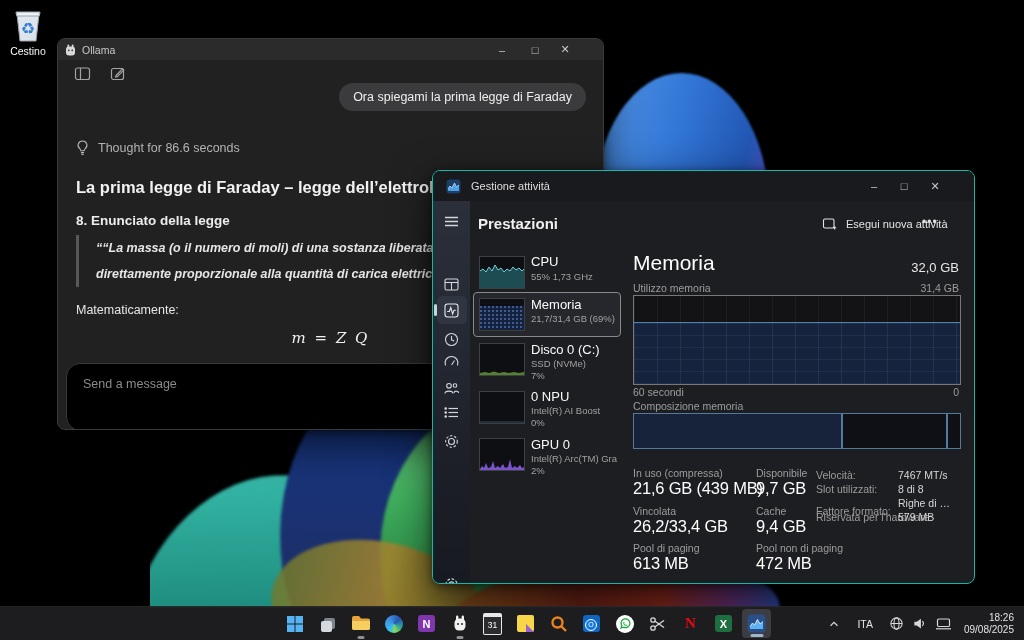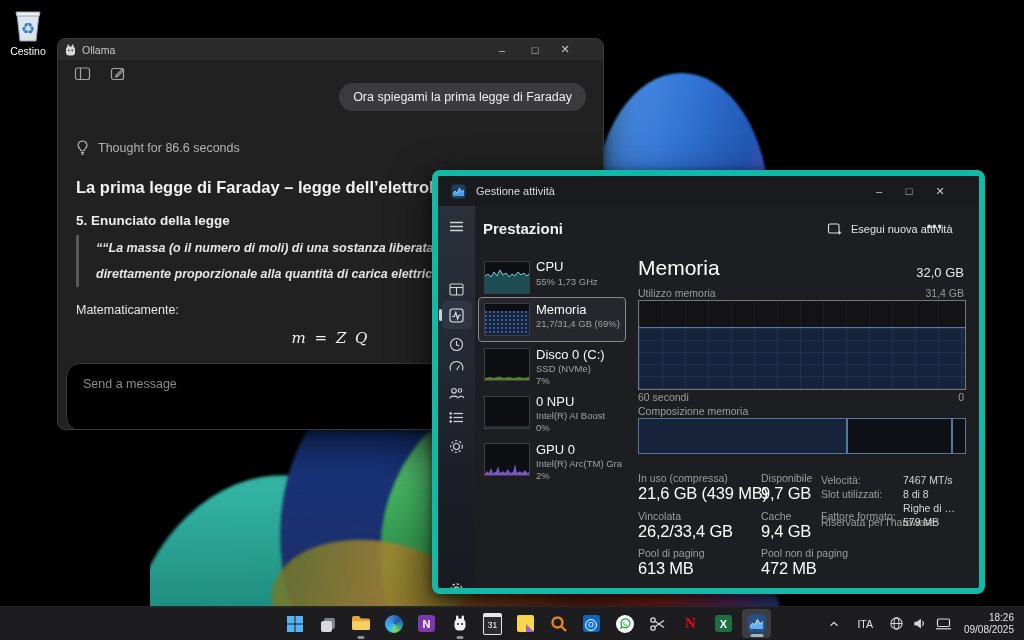--- a/index.html
+++ b/index.html
@@ -29,21 +29,21 @@
   .ol-h2{position:absolute;left:18px;top:174px;font-size:13.5px;font-weight:bold;color:#ededed;}
   .ol-quote{position:absolute;left:18px;top:196px;border-left:3px solid #585858;padding-left:17px;
     font-size:12.5px;font-style:italic;font-weight:bold;color:#e6e6e6;line-height:26px;white-space:nowrap;width:520px;overflow:hidden;}
   .ol-p{position:absolute;left:18px;top:264px;font-size:12.5px;color:#e6e6e6;}
   .ol-math{position:absolute;left:0;top:290px;width:100%;text-align:center;
     font-family:"DejaVu Serif",serif;font-style:italic;font-size:15px;color:#f0f0f0;letter-spacing:2px;}
   .ol-input{position:absolute;left:8px;top:316px;width:527px;height:66px;background:#000000;
     border-radius:14px;border:1px solid #383838;margin-top:8px;}
   .ol-input span{display:block;margin:13px 0 0 16px;font-size:12.5px;color:#8b8b8b;}
   
-  #tm{left:432px;top:170px;width:541px;height:412px;background:#1d1e21;border:6px solid #14b8a6;}
+  #tm{left:432px;top:170px;width:541px;height:412px;background:#1d1e21;border:1px solid #14b8a6;}
   .tm-title{position:absolute;left:0;top:0;right:0;height:30px;background:#191a1d;display:flex;align-items:center;}
   .tm-title .t{font-size:11px;color:#dcdcdc;margin-left:10px;}
   .tm-rail{position:absolute;left:0;top:30px;bottom:0;width:37px;
     background:linear-gradient(180deg,#2a2f3a 0%,#242832 40%,#1c1f27 70%,#171a20 100%);}
   .railic{position:absolute;left:10px;width:17px;height:17px;color:#d2d5da;}
   .rail-sel{position:absolute;left:4px;top:95px;width:30px;height:28px;background:#303641;border-radius:5px;}
   .rail-pill{position:absolute;left:1px;top:103px;width:3px;height:12px;border-radius:2px;background:#cdd2d9;}
   .tm-head{position:absolute;left:45px;top:44px;font-size:15px;font-weight:bold;color:#f0f0f0;}
   .runtask{position:absolute;left:389px;top:46px;display:flex;align-items:center;gap:9px;
     color:#e4e4e4;font-size:11px;white-space:nowrap;}
@@ -135,21 +135,21 @@
     <div class="thought">
       <svg width="13" height="16" viewBox="0 0 13 16" fill="none" stroke="#b5b5b5" stroke-width="1.1">
         <path d="M6.5 1 a4.3 4.3 0 0 1 2.6 7.8 c-.6.5-.9 1.1-1 1.9 H4.9 c-.1-.8-.4-1.4-1-1.9 A4.3 4.3 0 0 1 6.5 1 Z"></path>
         <line x1="4.9" y1="12.6" x2="8.1" y2="12.6"></line>
           <line x1="5.4" y1="14.4" x2="7.6" y2="14.4"></line>
       </svg>
       <span>Thought for 86.6 seconds</span>
     </div>
 
     <div class="ol-h1">La prima legge di Faraday – legge dell’elettrolisi</div>
-    <div class="ol-h2">5. Enunciato della legge</div>
+    <div class="ol-h2">8. Enunciato della legge</div>
     <div class="ol-quote">
       <div>““La massa (o il numero di moli) di una sostanza liberata all’elettro</div>
       <div>direttamente proporzionale alla quantità di carica elettrica (Q) che</div>
     </div>
     <div class="ol-p">Matematicamente:</div>
     <div class="ol-math">m = Z Q</div>
 
     <div class="ol-input">
       <span>Send a message</span>
     </div>

